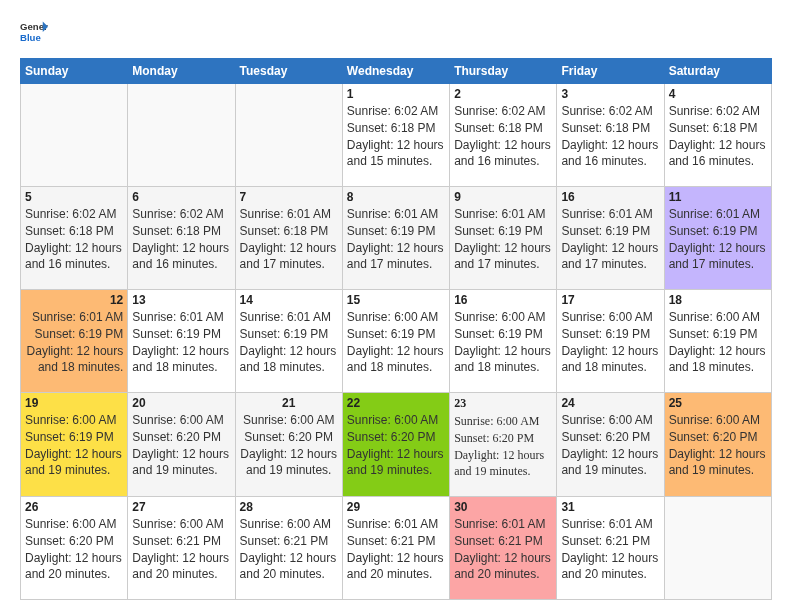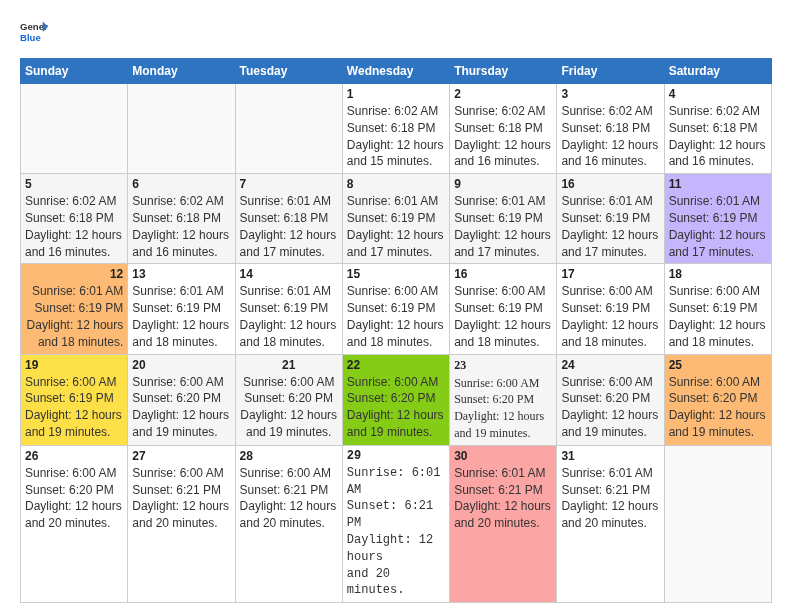--- a/index.html
+++ b/index.html
@@ -239,21 +239,21 @@
             <div class="day-info">Sunrise: 6:00 AM<br>Sunset: 6:20 PM<br>Daylight: 12 hours<br>and 20 minutes.</div>
           </td>
           <td style="background: rgb(255, 255, 255);">
             <span class="day-num">27</span>
             <div class="day-info">Sunrise: 6:00 AM<br>Sunset: 6:21 PM<br>Daylight: 12 hours<br>and 20 minutes.</div>
           </td>
           <td style="background: rgb(255, 255, 255);">
             <span class="day-num">28</span>
             <div class="day-info">Sunrise: 6:00 AM<br>Sunset: 6:21 PM<br>Daylight: 12 hours<br>and 20 minutes.</div>
           </td>
-          <td style="background: rgb(255, 255, 255); font-family: Liberation Mono, monospace;">
+          <td style="background: rgb(255, 255, 255);">
             <span class="day-num">29</span>
             <div class="day-info">Sunrise: 6:01 AM<br>Sunset: 6:21 PM<br>Daylight: 12 hours<br>and 20 minutes.</div>
           </td>
           <td style="background: #fca5a5;">
             <span class="day-num">30</span>
             <div class="day-info">Sunrise: 6:01 AM<br>Sunset: 6:21 PM<br>Daylight: 12 hours<br>and 20 minutes.</div>
           </td>
           <td style="background: rgb(255, 255, 255);">
             <span class="day-num">31</span>
             <div class="day-info">Sunrise: 6:01 AM<br>Sunset: 6:21 PM<br>Daylight: 12 hours<br>and 20 minutes.</div>

